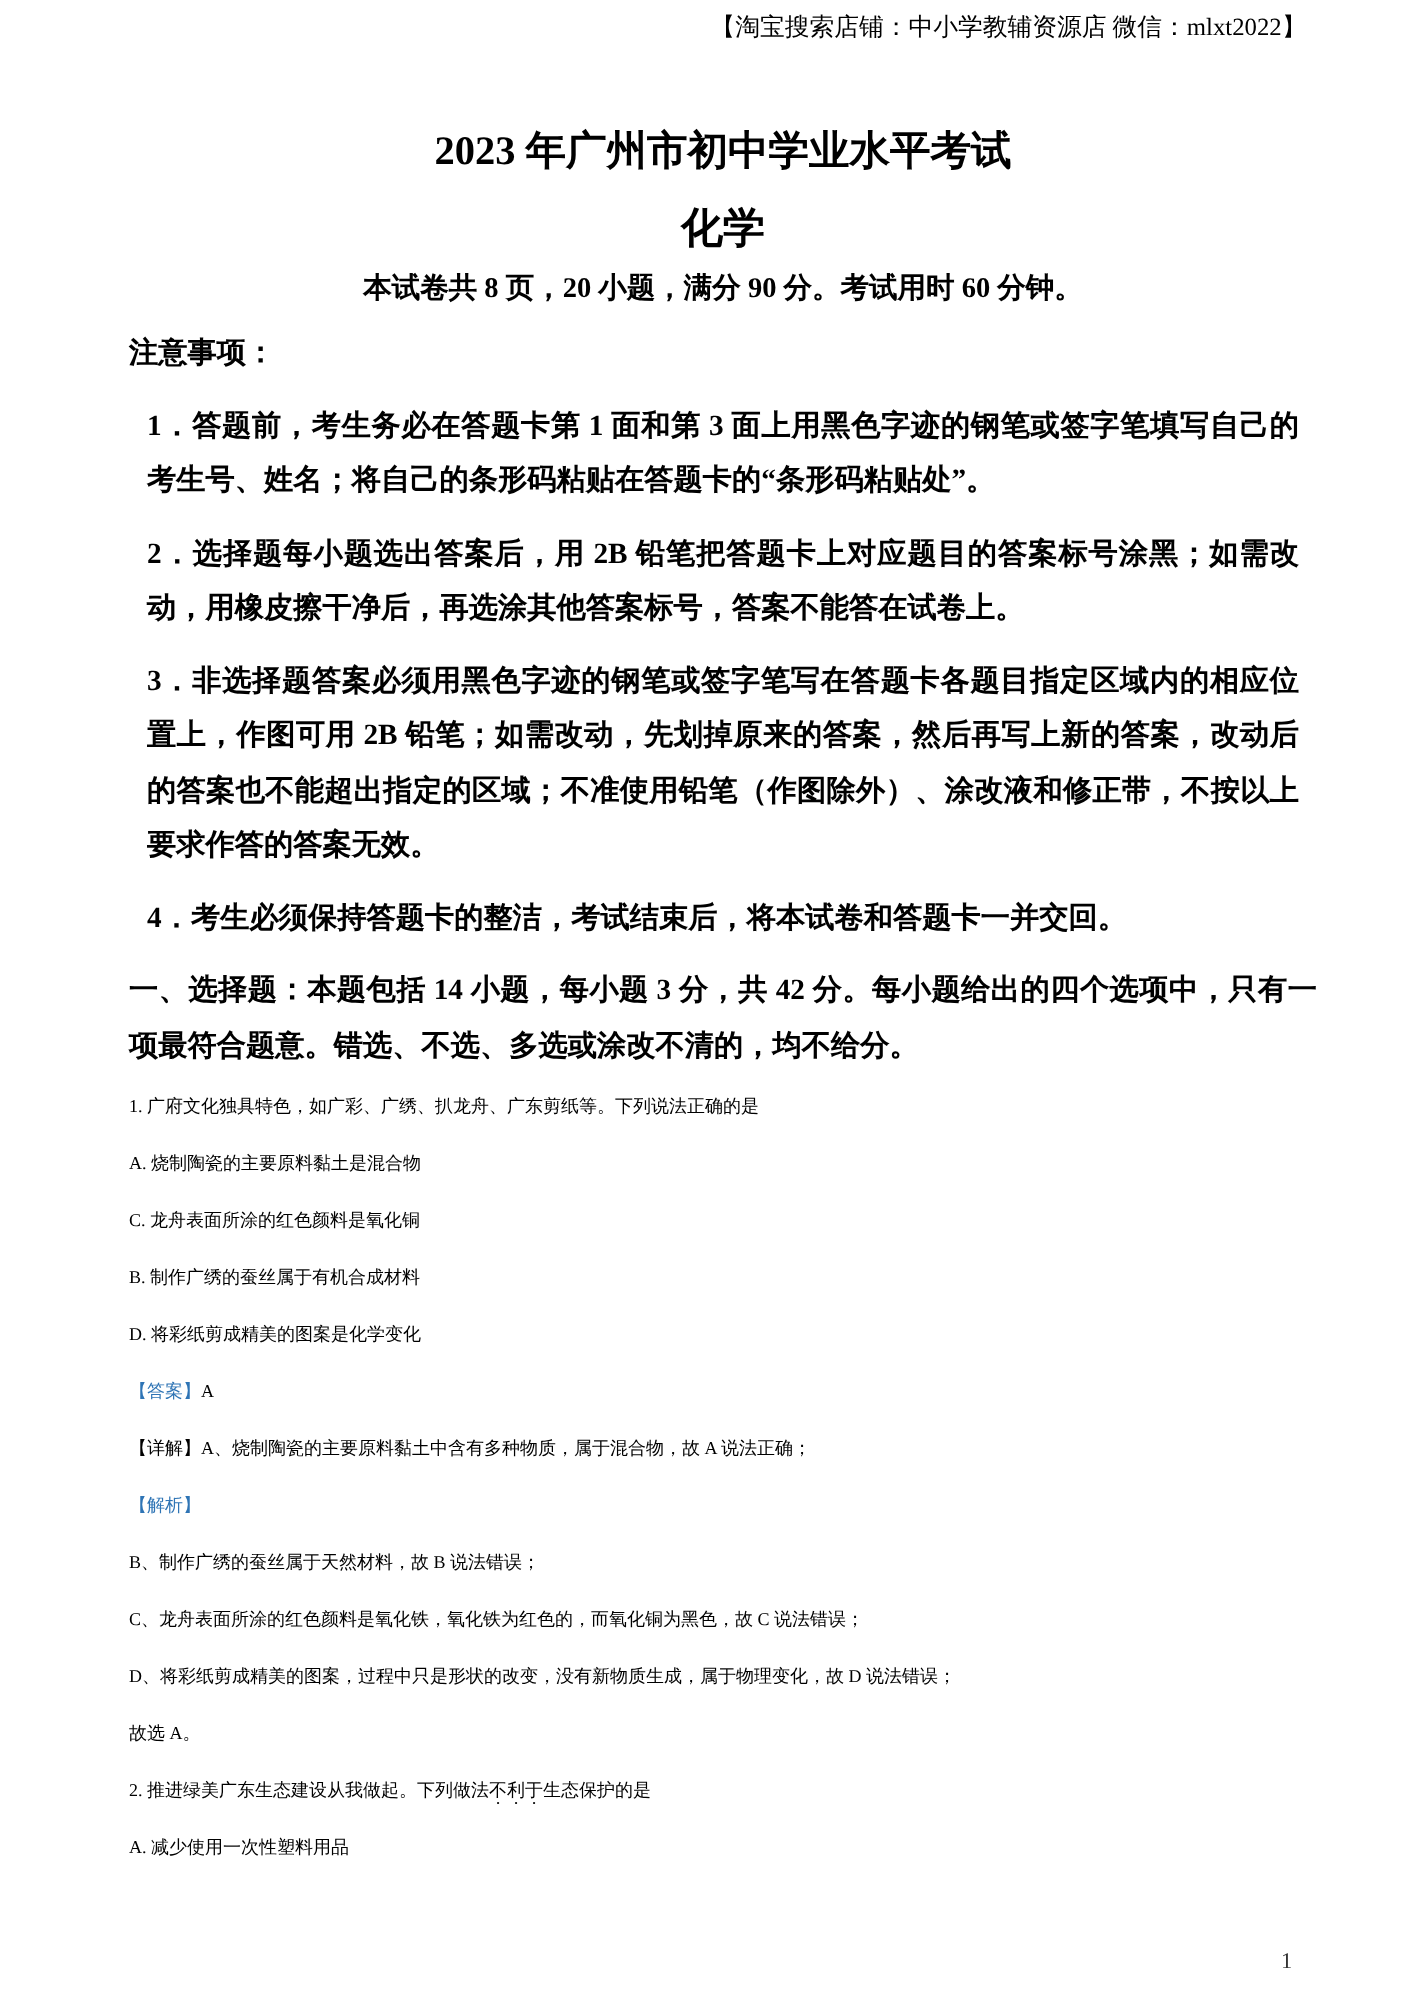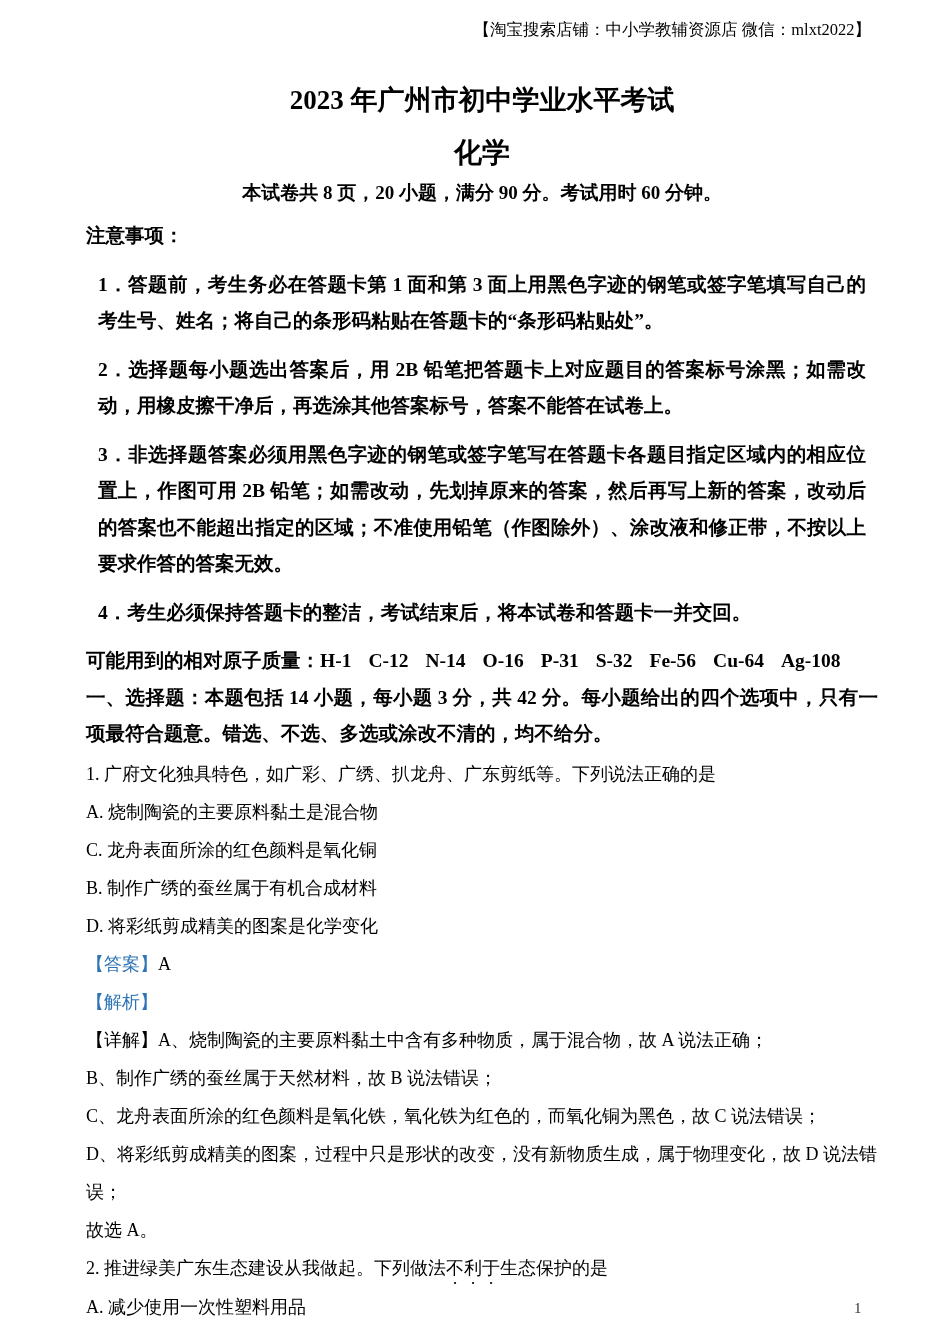--- a/index.html
+++ b/index.html
@@ -4,21 +4,21 @@
 <style>
   * { box-sizing: border-box; }
   html, body { margin: 0; padding: 0; }
   body {
     width: 950px; height: 1344px;
     background: #ffffff; color: #000000;
     font-family: "Liberation Serif", "DejaVu Serif", serif;
     position: relative; overflow: hidden;
   }
   .header-note {
-    position: absolute; top: 19px; right: 79px;
+    position: absolute; top: 7px; right: 79px;
     font-size: 16.5px; line-height: 22px; color: #000;
   }
   .content {
     position: absolute; left: 86px; top: 4px; width: 792px;
   }
   .title {
     margin: 78px 0 0; text-align: center;
     font-size: 27px; font-weight: bold; line-height: 36px;
   }
   .subject {
@@ -38,21 +38,21 @@
   }
   .atomic {
     margin: 0; font-size: 19.5px; font-weight: bold; line-height: 36.5px;
     white-space: nowrap;
   }
   .atomic .mass { margin-left: 17px; }
   .section-heading {
     margin: 0; font-size: 19.5px; font-weight: bold;
     line-height: 36.5px; text-align: justify;
   }
-  .qa { font-size: 18px; line-height: 38px; margin-top: 2px; }
+  .qa { font-size: 12px; line-height: 38px; margin-top: 2px; }
   .qa p { margin: 0; }
   .label-blue { color: #2E74B5; }
   .emph {
     -webkit-text-emphasis: filled dot;
     -webkit-text-emphasis-position: under left;
     text-emphasis: filled dot;
     text-emphasis-position: under left;
   }
   .page-number {
     position: absolute; left: 854px; top: 1300px;
@@ -69,41 +69,38 @@
   <h1 class="title">2023 年广州市初中学业水平考试</h1>
   <h2 class="subject">化学</h2>
   <p class="exam-info">本试卷共 8 页，20 小题，满分 90 分。考试用时 60 分钟。</p>
 
   <p class="notice-heading">注意事项：</p>
   <p class="notice">1．答题前，考生务必在答题卡第 1 面和第 3 面上用黑色字迹的钢笔或签字笔填写自己的考生号、姓名；将自己的条形码粘贴在答题卡的“条形码粘贴处”。</p>
   <p class="notice">2．选择题每小题选出答案后，用 2B 铅笔把答题卡上对应题目的答案标号涂黑；如需改动，用橡皮擦干净后，再选涂其他答案标号，答案不能答在试卷上。</p>
   <p class="notice">3．非选择题答案必须用黑色字迹的钢笔或签字笔写在答题卡各题目指定区域内的相应位置上，作图可用 2B 铅笔；如需改动，先划掉原来的答案，然后再写上新的答案，改动后的答案也不能超出指定的区域；不准使用铅笔（作图除外）、涂改液和修正带，不按以上要求作答的答案无效。</p>
   <p class="notice">4．考生必须保持答题卡的整洁，考试结束后，将本试卷和答题卡一并交回。</p>
 
-  <p class="atomic">
-    <span>可能用到的相对原子质量：</span><span class="mass" style="margin-left:0">H-1</span><span class="mass">C-12</span><span class="mass">N-14</span><span class="mass">O-16</span><span class="mass">P-31</span><span class="mass">S-32</span><span class="mass">Fe-56</span><span class="mass">Cu-64</span><span class="mass">Ag-108</span>
-  </p>
 
   <p class="section-heading">一、选择题：本题包括 14 小题，每小题 3 分，共 42 分。每小题给出的四个选项中，只有一项最符合题意。错选、不选、多选或涂改不清的，均不给分。</p>
 
   <div class="qa">
     <p>1. 广府文化独具特色，如广彩、广绣、扒龙舟、广东剪纸等。下列说法正确的是</p>
     <p>A. 烧制陶瓷的主要原料黏土是混合物</p>
     <p>C. 龙舟表面所涂的红色颜料是氧化铜</p>
     <p>B. 制作广绣的蚕丝属于有机合成材料</p>
     <p>D. 将彩纸剪成精美的图案是化学变化</p>
 
     <p>
       <span class="label-blue">【答案】</span><span>A</span>
     </p>
     <p>
-      <span class="label-blue">【解析】</span>
+      <span>【详解】</span><span>A、烧制陶瓷的主要原料黏土中含有多种物质，属于混合物，故 A 说法正确；</span>
     </p>
     <p>
-      <span>【详解】</span><span>A、烧制陶瓷的主要原料黏土中含有多种物质，属于混合物，故 A 说法正确；</span>
+      <span class="label-blue">【解析】</span>
     </p>
     <p>B、制作广绣的蚕丝属于天然材料，故 B 说法错误；</p>
     <p>C、龙舟表面所涂的红色颜料是氧化铁，氧化铁为红色的，而氧化铜为黑色，故 C 说法错误；</p>
     <p>D、将彩纸剪成精美的图案，过程中只是形状的改变，没有新物质生成，属于物理变化，故 D 说法错误；</p>
     <p>故选 A。</p>
 
     <p>
       <span>2. 推进绿美广东生态建设从我做起。下列做法</span><span class="emph">不利于</span><span>生态保护的是</span>
     </p>
     <p>A. 减少使用一次性塑料用品</p>

